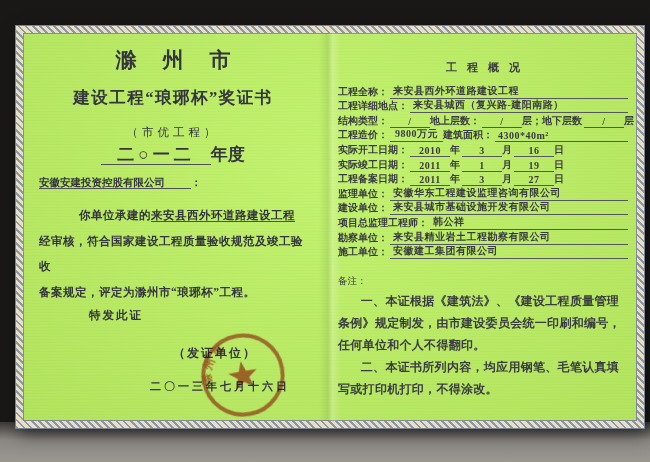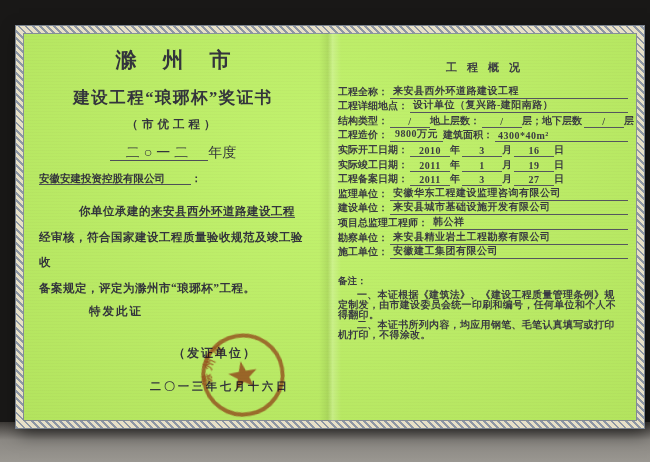--- a/index.html
+++ b/index.html
@@ -31,22 +31,22 @@
     background:linear-gradient(90deg,rgba(0,0,0,0) 0%,rgba(0,0,0,.08) 40%,rgba(255,255,255,.22) 62%,rgba(0,0,0,0) 100%);
     pointer-events:none;
   }
   .page{position:absolute;top:0;bottom:0;color:#33343c;}
   .page-left{left:0;width:300px;padding:0 16px;box-sizing:border-box;}
   .page-right{left:306px;width:308px;padding:0 9px;box-sizing:border-box;color:#3a3b42;}
 
   
   .city-title{margin-top:13px;text-align:center;font-size:21px;font-weight:700;letter-spacing:26px;text-indent:26px;white-space:nowrap;}
   .main-title{margin-top:13px;text-align:center;font-size:16.5px;font-weight:700;letter-spacing:1.5px;white-space:nowrap;}
-  .subtitle{margin-top:8px;text-align:center;font-size:11.5px;font-weight:700;letter-spacing:4px;}
-  .year-line{margin-top:12px;text-align:center;font-size:14px;font-weight:400;}
+  .subtitle{margin-top:16px;text-align:center;font-size:11.5px;font-weight:400;letter-spacing:4px;}
+  .year-line{margin-top:3px;text-align:center;font-size:17px;font-weight:700;}
   .year-line .u{padding:0 16px;letter-spacing:4px;}
   .u{border-bottom:1px solid #4e4f57;}
   .awardee-line{margin-top:10px;font-size:10.5px;font-weight:600;}
   .awardee-line .u{padding-right:26px;}
   .para{margin-top:13px;font-size:11.5px;font-weight:600;line-height:25.5px;letter-spacing:.5px;}
   .para .p1{padding-left:40px;white-space:nowrap;}
   .para .pn{font-weight:700;}
   .issue-note{margin-top:3px;padding-left:50px;font-size:11.5px;font-weight:600;letter-spacing:2px;}
   .issuer{position:absolute;left:92px;width:200px;top:312px;text-align:center;font-size:12px;font-weight:600;letter-spacing:2px;}
   .issue-date{position:absolute;left:92px;width:210px;top:346px;text-align:center;font-size:11px;font-weight:600;letter-spacing:3px;white-space:nowrap;}
@@ -56,23 +56,23 @@
   
   .overview-title{margin-top:27px;text-align:center;font-size:11px;font-weight:700;letter-spacing:10px;text-indent:10px;}
   .ov-rows{margin-top:9px;}
   .ov-row{display:flex;align-items:flex-end;height:14.6px;font-size:10px;white-space:nowrap;}
   .ov-row .lbl{font-weight:600;flex:0 0 auto;padding-right:2px;}
   .ov-row .fill{
     flex:0 0 auto;min-width:30px;text-align:center;font-weight:700;
     border-bottom:1px solid #55565e;padding:0 5px;letter-spacing:.5px;
   }
   .ov-row .fill.grow{flex:1 1 auto;text-align:left;padding-left:3px;}
-  .notes-title{margin-top:16px;font-size:9.5px;font-weight:700;}
+  .notes-title{margin-top:16px;font-size:9.5px;font-weight:400;}
   .notes{margin-top:2px;}
-  .note{font-size:10px;font-weight:600;line-height:10px;text-indent:1.9em;letter-spacing:.3px;width:284px;}
+  .note{font-size:12px;font-weight:600;line-height:22px;text-indent:1.9em;letter-spacing:.3px;width:284px;}
 </style>
 </head>
 <body>
 
 <div class="surface"></div>
 
 <div class="certificate">
   <div class="cert-inner">
 
     <div class="page page-left">
@@ -114,21 +114,21 @@
 
     <div class="page page-right">
       <div class="overview-title">工程概况</div>
       <div class="ov-rows" id="rows">
           <div class="ov-row">
             <span class="lbl">工程全称：</span>
             <span class="fill grow">来安县西外环道路建设工程</span>
           </div>
           <div class="ov-row">
             <span class="lbl">工程详细地点：</span>
-            <span class="fill grow">设计单位（复兴路-建阳南路）</span>
+            <span class="fill grow">来安县城西（复兴路-建阳南路）</span>
           </div>
           <div class="ov-row">
             <span class="lbl">结构类型：</span>
             <span class="fill">/</span>
             <span class="lbl">地上层数：</span>
             <span class="fill">/</span>
             <span class="lbl">层；地下层数</span>
             <span class="fill">/</span>
             <span class="lbl">层</span>
           </div>

